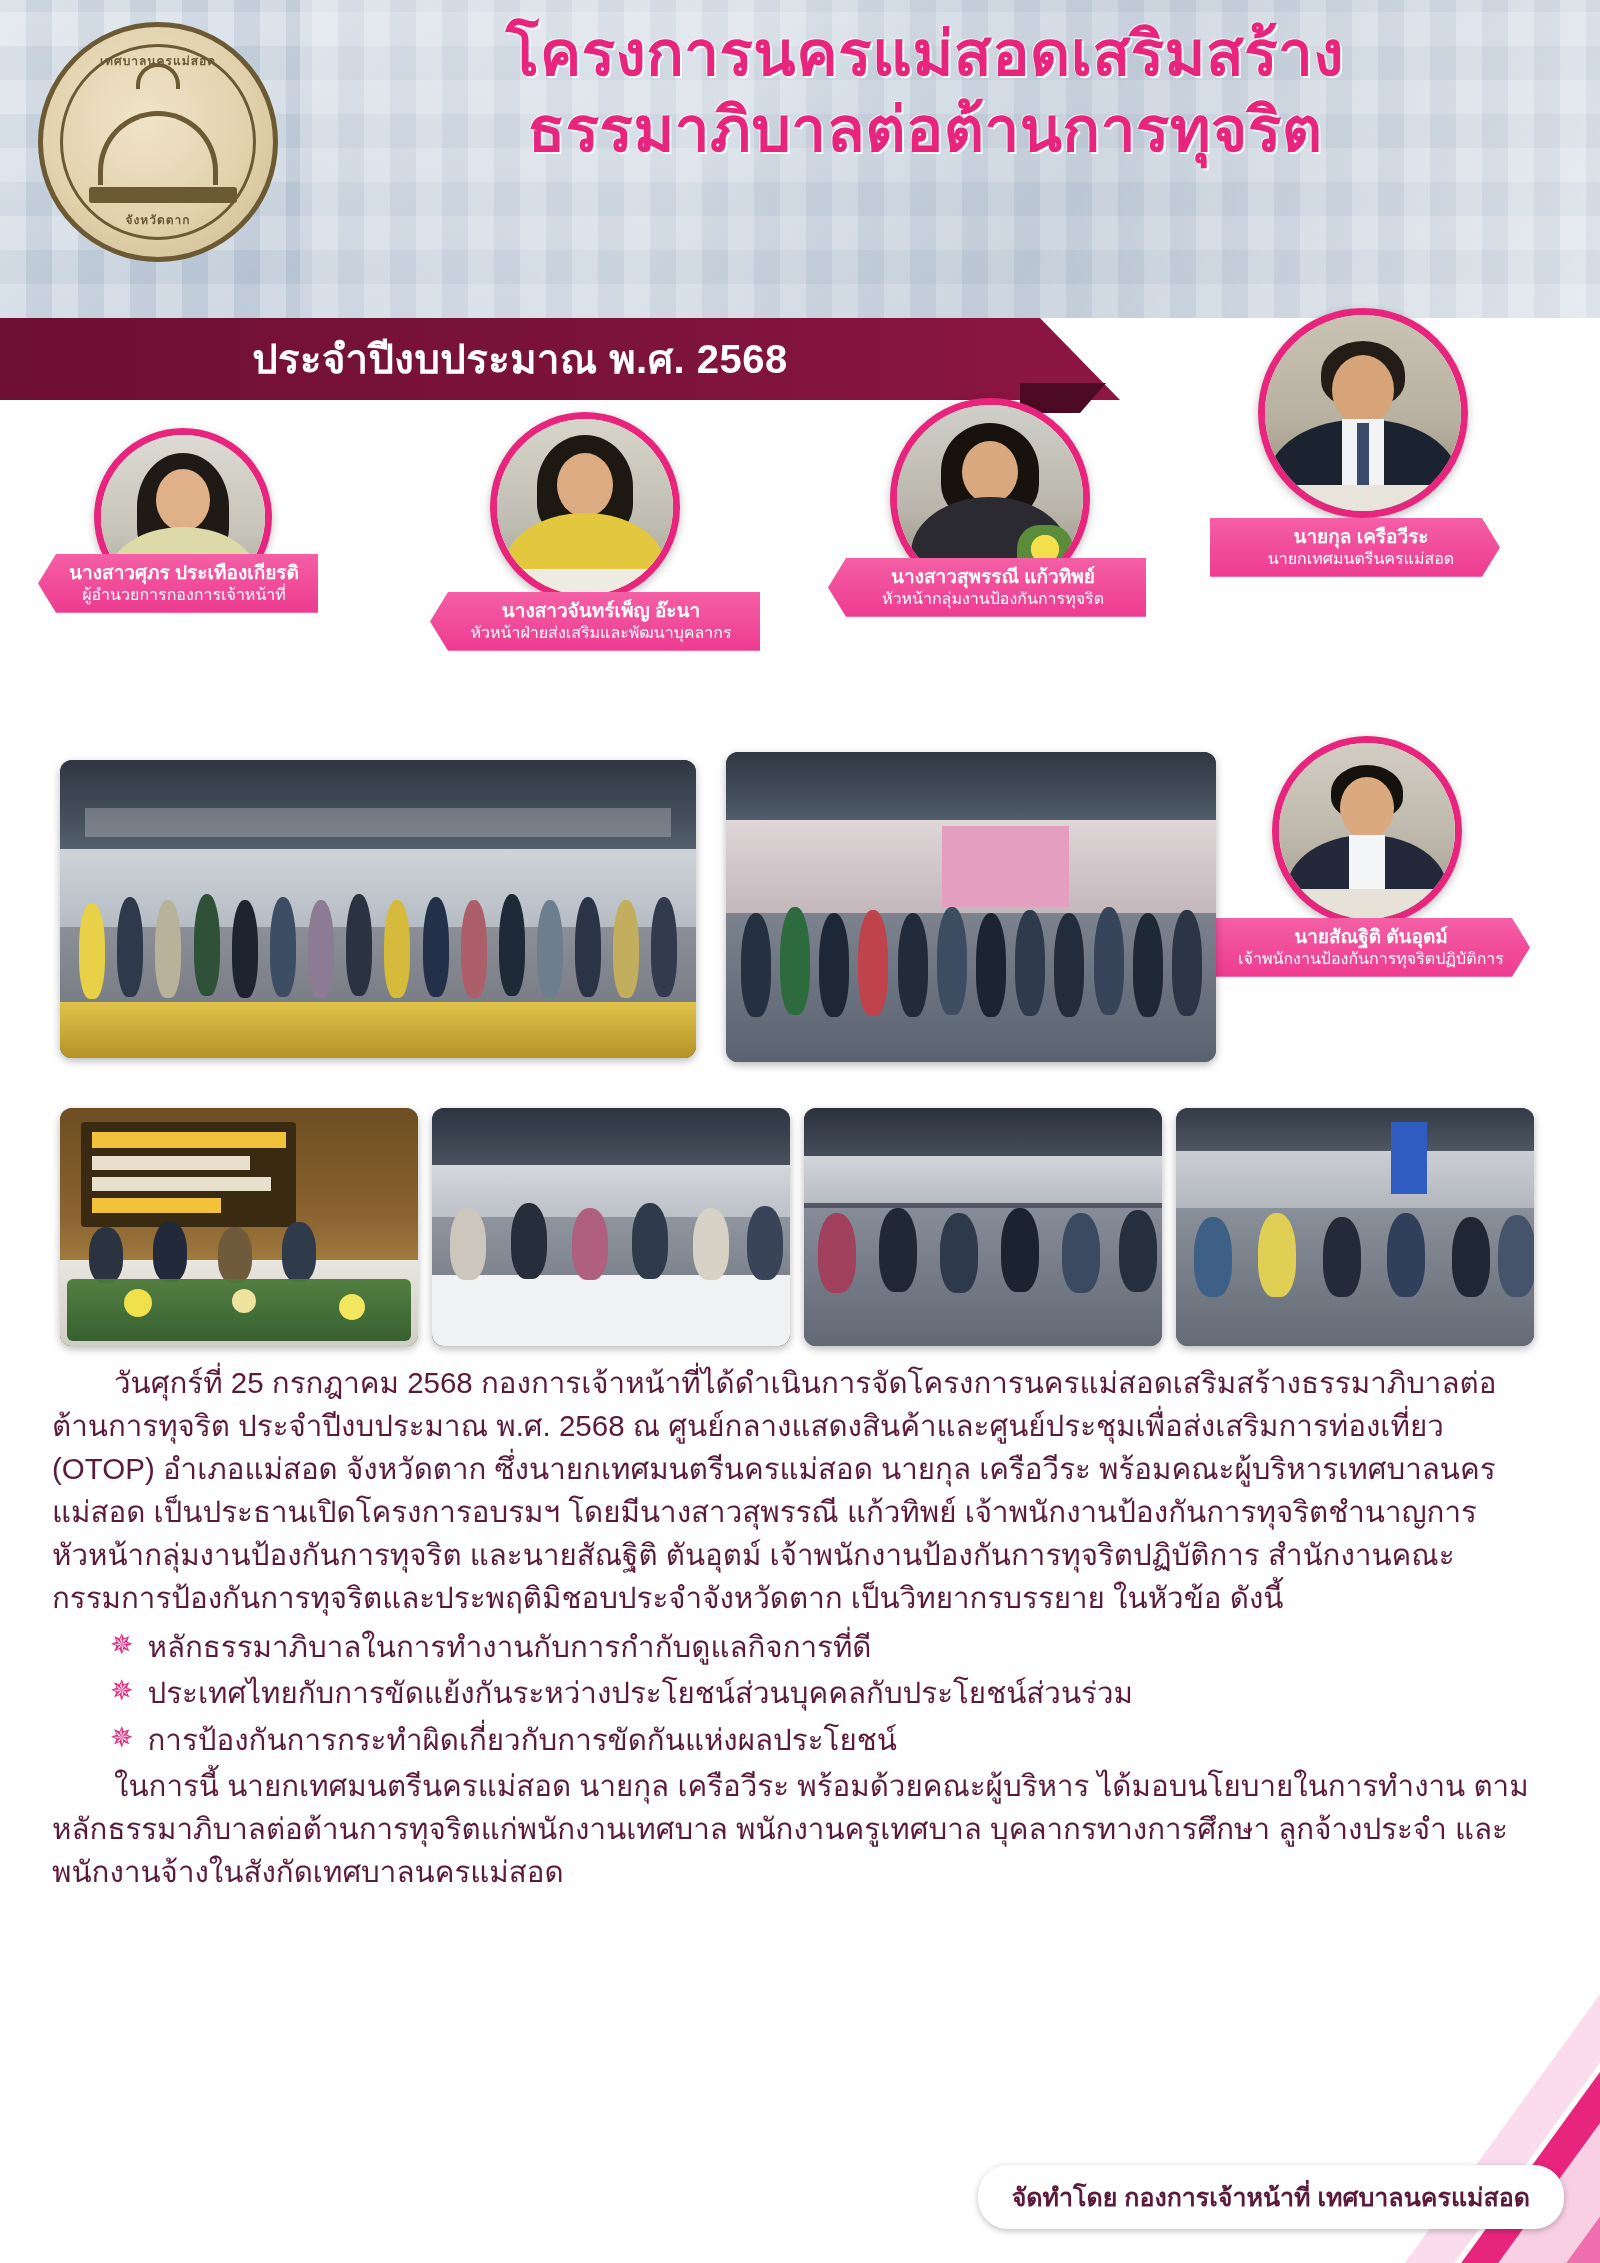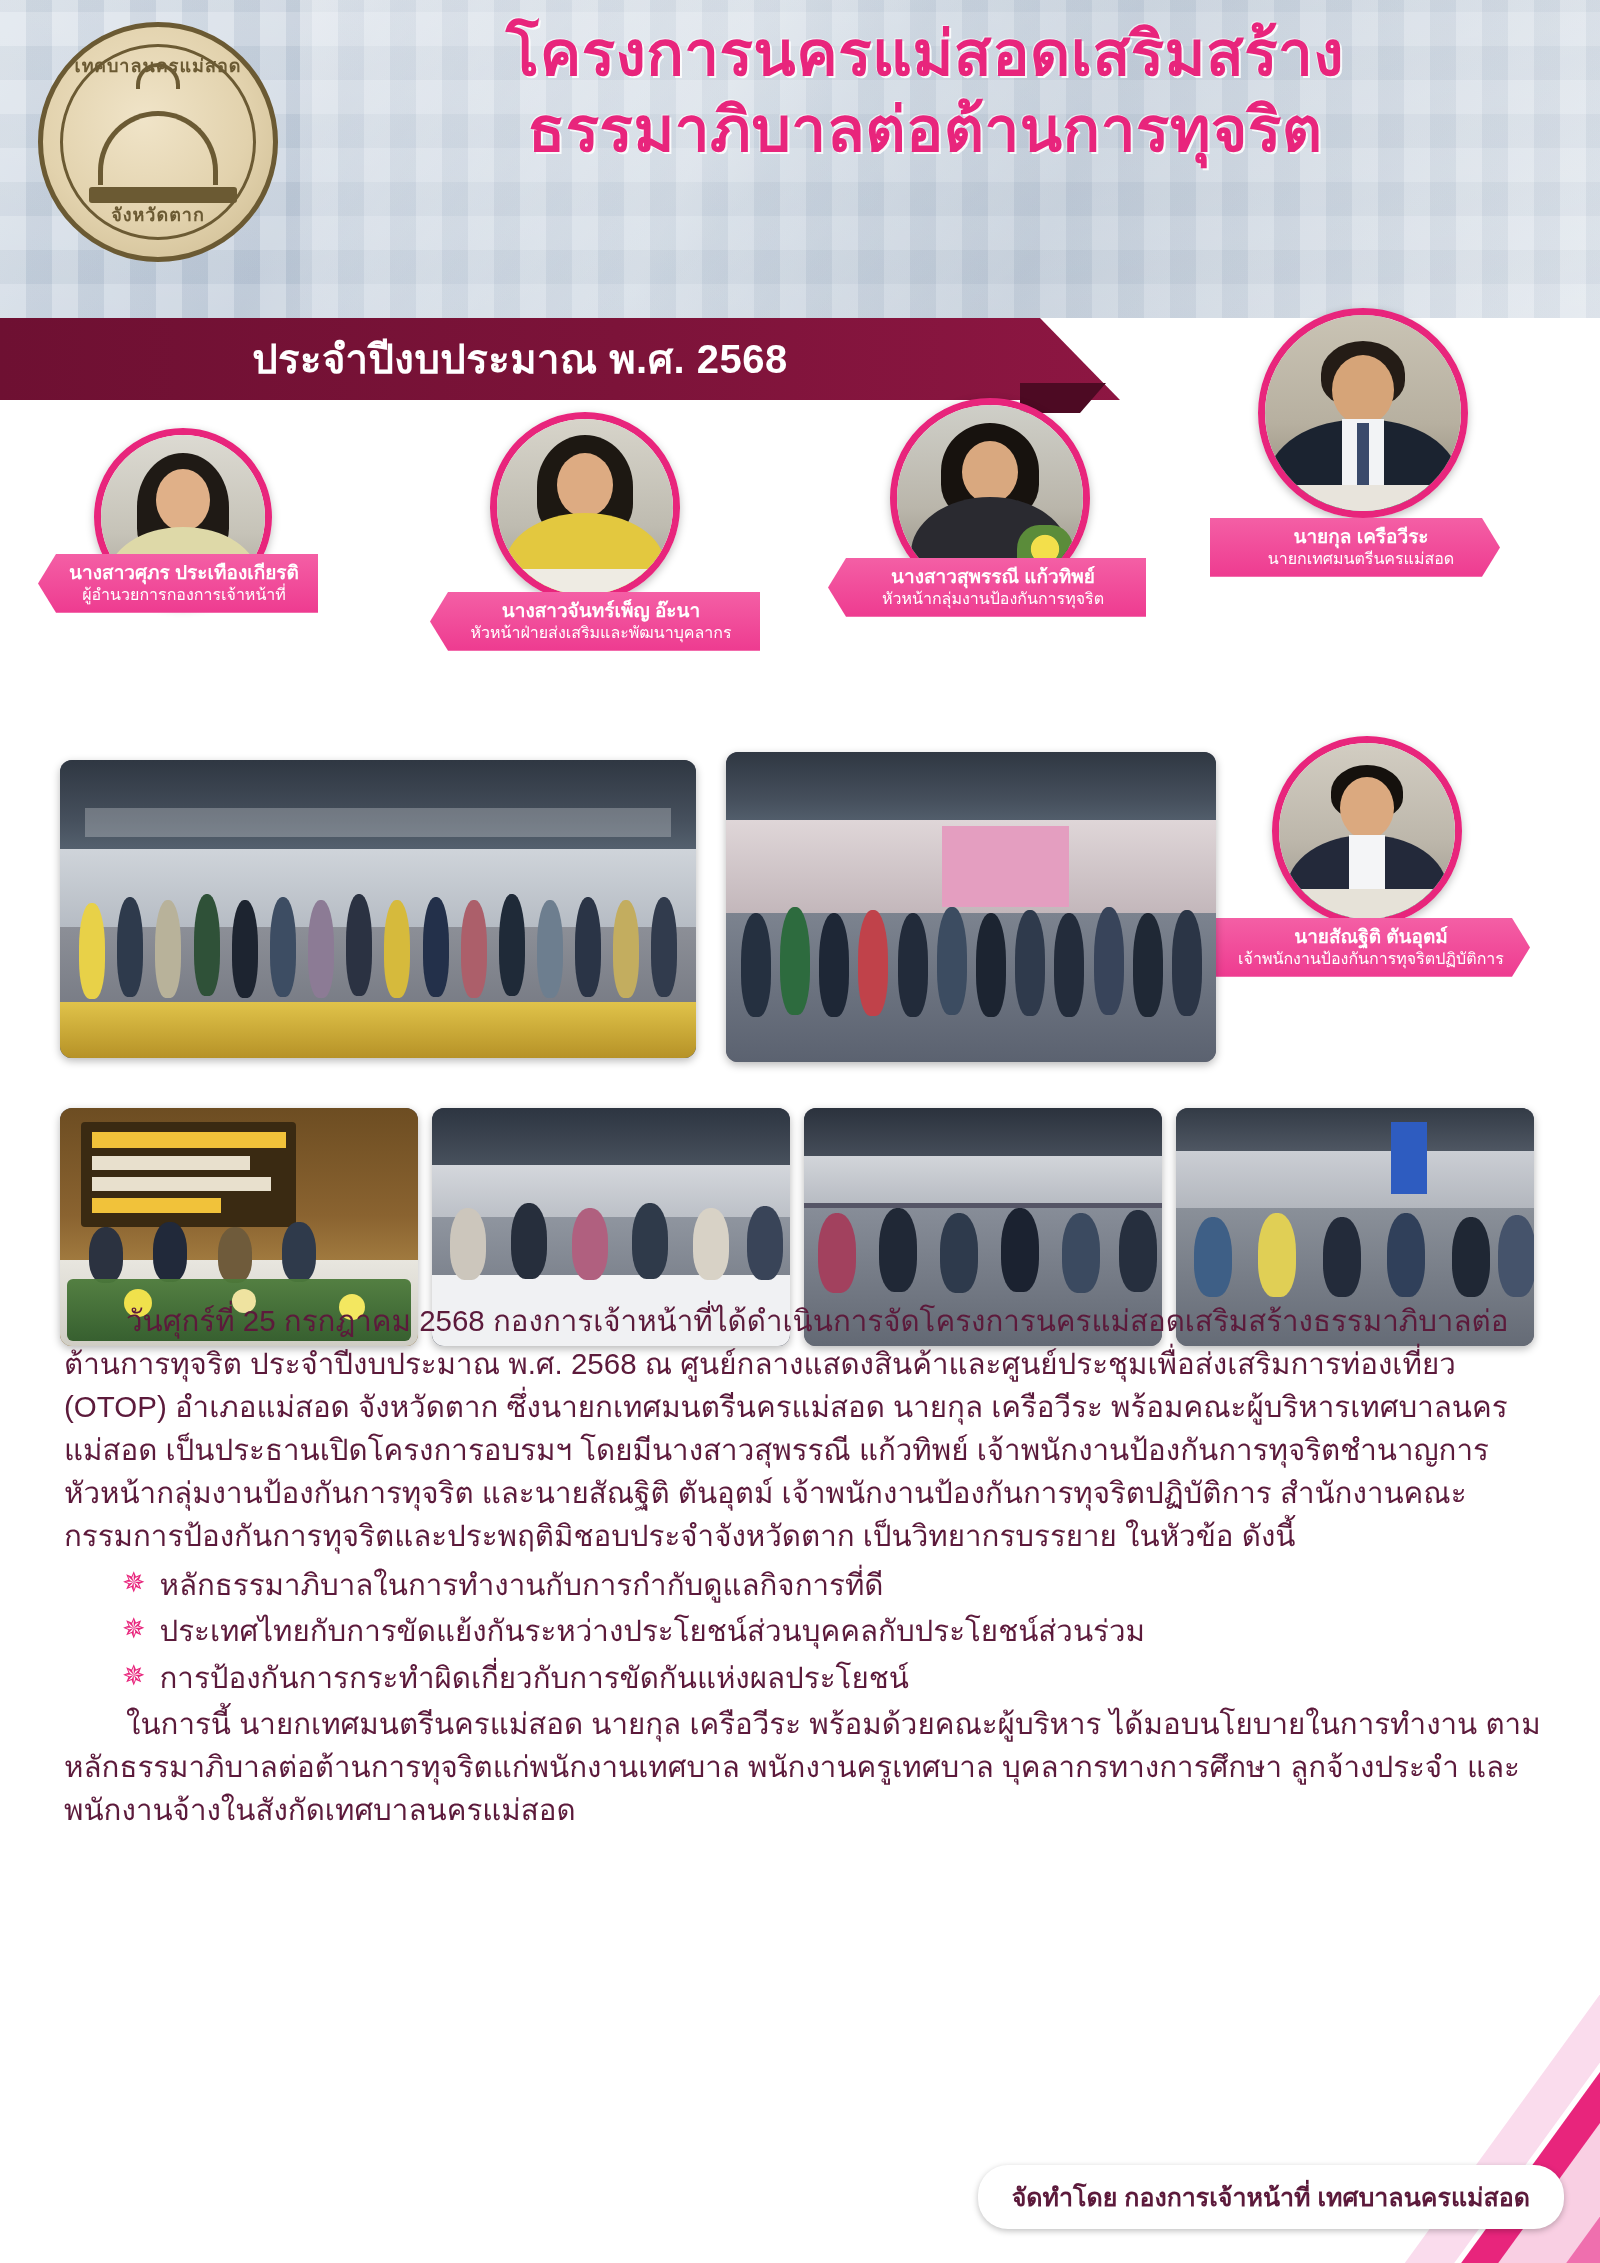--- a/index.html
+++ b/index.html
@@ -77,21 +77,21 @@
     position: absolute; top: 16px; left: 50%; transform: translateX(-50%);
     width: 44px; height: 26px;
     border: 4px solid #6b5a33; border-bottom: none;
     border-radius: 22px 22px 0 0;
   }
   .logo-text-top, .logo-text-bottom {
     position: absolute;
     width: 100%;
     text-align: center;
     color: #6b5a33;
-    font-size: 18px;
+    font-size: 12px;
     font-weight: bold;
     letter-spacing: 1px;
   }
   .logo-text-top { top: 4px; }
   .logo-text-bottom { bottom: 8px; }
 
   .title-wrap {
     position: absolute;
     left: 300px; top: 16px;
     width: 1250px;
@@ -201,26 +201,25 @@
     position: absolute; left: 0; right: 0; bottom: 0; height: 44%;
     background: linear-gradient(180deg, #7f8793, #5d6470);
   }
   .dot {
     position: absolute; border-radius: 46% 46% 40% 40%;
   }
 
   
   .body-text {
     position: absolute;
-    left: 52px; top: 1299px;
+    left: 52px; top: 1361px;
     width: 1500px;
     color: #5c1a3b;
     font-size: 29.5px;
     line-height: 1.46;
-    margin-left: 12px;
   }
   .body-text p { margin-bottom: 1px; }
   .indent { text-indent: 62px; }
   .bullets { margin: 6px 0 2px 0; }
   .bullet-row {
     display: flex;
     align-items: flex-start;
     gap: 14px;
     padding-left: 58px;
     margin-bottom: 3px;

